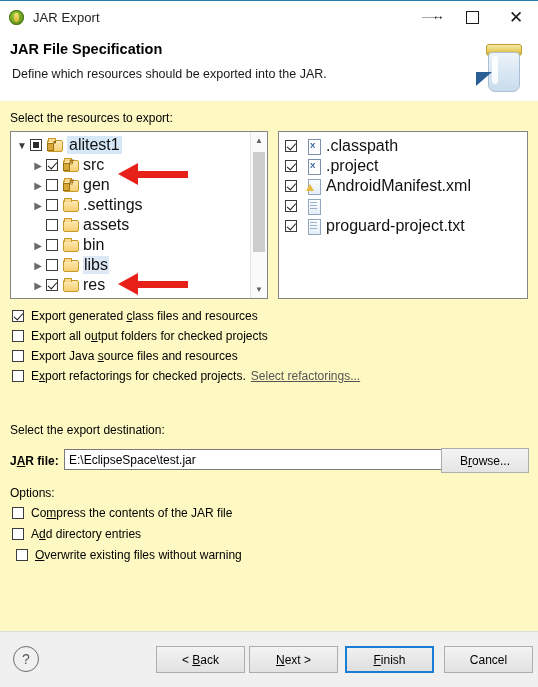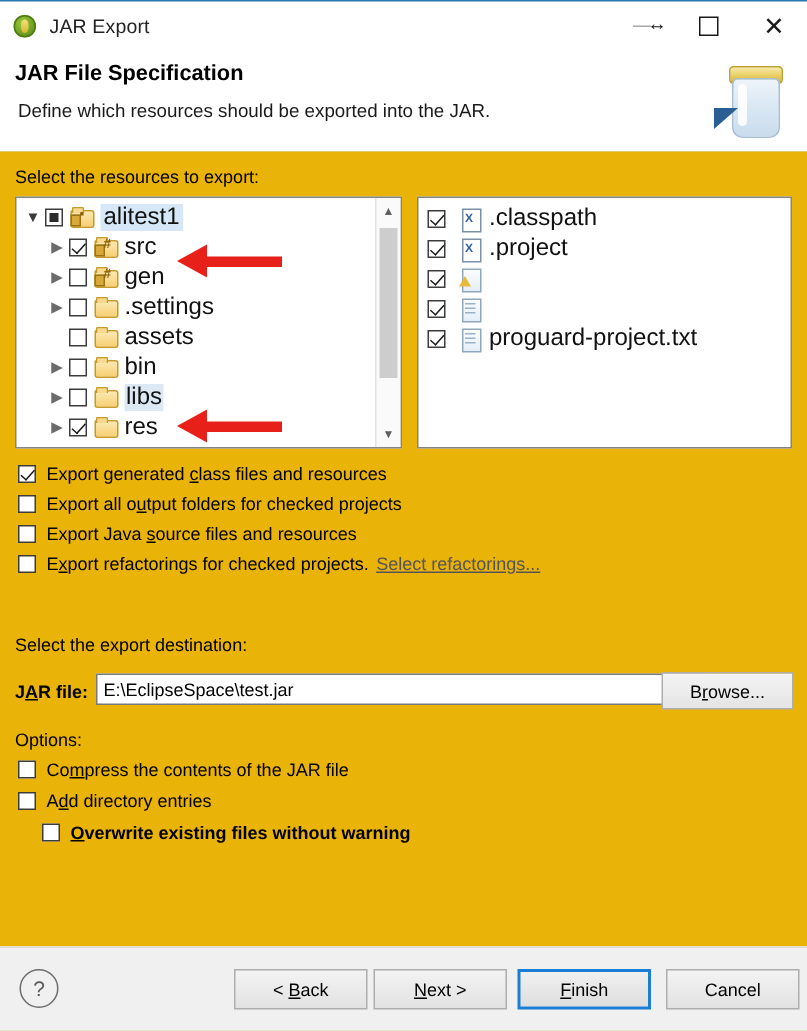--- a/index.html
+++ b/index.html
@@ -49,21 +49,21 @@
   .jar-shine{position:absolute;left:16px;top:18px;width:6px;height:28px;background:rgba(255,255,255,.85);
     border-radius:3px;}
   .jar-lid{position:absolute;left:10px;top:6px;width:34px;height:10px;
     background:linear-gradient(180deg,#f7e9a8 0%,#e8cf62 55%,#cfae3a 100%);
     border:1px solid #bda02f;border-radius:3px;}
   .jar-neck{position:absolute;left:13px;top:15px;width:28px;height:4px;background:#dfe9f3;border:1px solid #b3c7d9;}
   .jar-arrow{position:absolute;left:0px;top:34px;width:0;height:0;
     border-left:16px solid #2a5f96;border-bottom:14px solid transparent;border-top:0 solid transparent;}
 
   
-  .body{position:absolute;left:0;top:101px;width:538px;height:530px;background:#eab308;}
+  .body{position:absolute;left:0;top:101px;width:538px;height:530px;background:#fef9c3;}
 
   .lbl{position:absolute;font-size:12px;color:#000;}
   .u{text-decoration:underline;}
 
   .tree-panel{position:absolute;left:10px;top:30px;width:258px;height:168px;
     background:#fff;border:1px solid #848484;box-sizing:border-box;overflow:hidden;}
   .list-panel{position:absolute;left:278px;top:30px;width:250px;height:168px;
     background:#fff;border:1px solid #848484;box-sizing:border-box;overflow:hidden;}
 
   .row{height:20px;display:flex;align-items:center;position:relative;white-space:nowrap;}
@@ -277,20 +277,21 @@
           </span>
           <span class="tx">.project</span>
         </div>
         <div class="row">
           <span class="cb checked"></span>
           <span style="width:4px"></span>
           <span class="dicon aicon">
             <span class="pg"></span>
             <span class="warn"></span>
           </span>
+          <span class="tx">AndroidManifest.xml</span>
         </div>
         <div class="row">
           <span class="cb checked"></span>
           <span style="width:4px"></span>
           <span class="dicon">
             <span class="pg"></span>
             <span class="ln" style="top:3px"></span>
             <span class="ln" style="top:6px"></span>
             <span class="ln" style="top:9px"></span>
           </span>
@@ -360,21 +361,21 @@
       <div class="opt-row" style="left: 12px; top: 405px;">
         <span class="cb"></span>
         <span style="width:3px"></span>
         <span><span class="p">Co</span><span class="u m">m</span><span class="s">press the contents of the JAR file</span></span>
       </div>
       <div class="opt-row" style="left: 12px; top: 426px;">
         <span class="cb"></span>
         <span style="width:3px"></span>
         <span><span class="p">A</span><span class="u m">d</span><span class="s">d directory entries</span></span>
       </div>
-      <div class="opt-row" style="left: 28px; top: 447px; font-weight: bold;">
+      <div class="opt-row" style="left: 16px; top: 447px;">
         <span class="cb"></span>
         <span style="width:3px"></span>
         <span><span class="p"></span><span class="u m">O</span><span class="s">verwrite existing files without warning</span></span>
       </div>
     </div>
 </div>
 
 <div class="arrow-ann" style="left:118px;top:163px;width:70px;height:22px;">
   <div class="shaft" style="left:20px;top:8px;width:50px;"></div>
   <div class="head" style="left:0px;top:0px;"></div>

